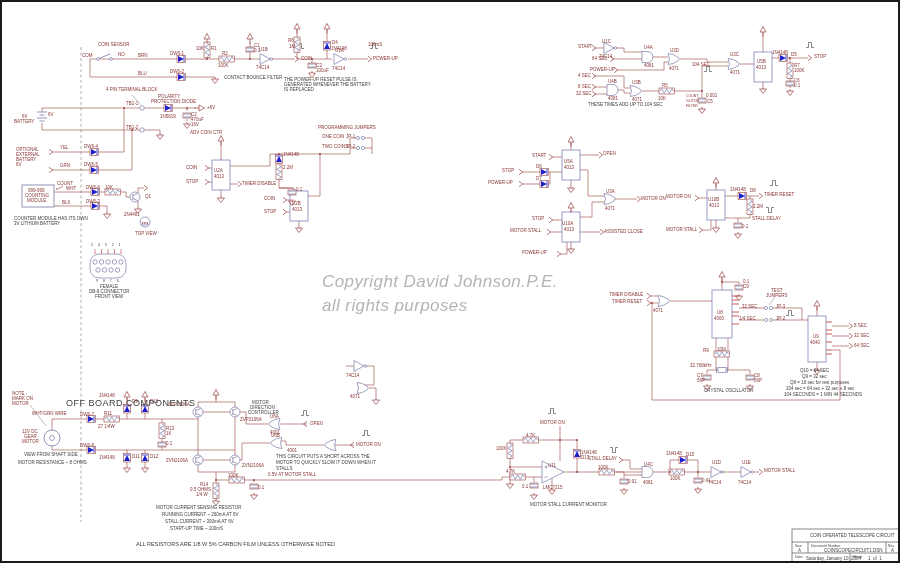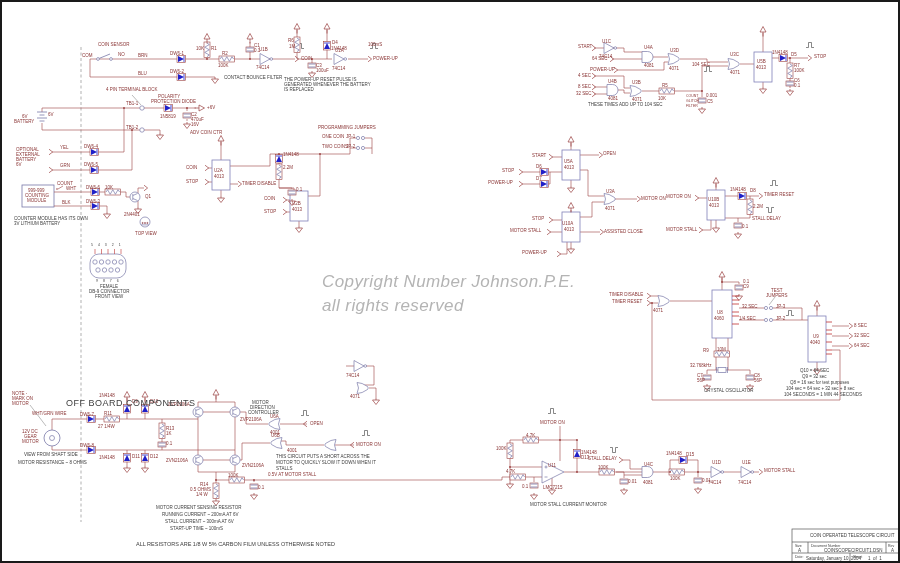--- a/index.html
+++ b/index.html
@@ -662,22 +662,22 @@
   <div class="L" style="left:700px;top:476px">0.01</div>
   <div class="L" style="left:710px;top:458px">U1D</div>
   <div class="L" style="left:706px;top:478px">74C14</div>
   <div class="L" style="left:740px;top:458px">U1E</div>
   <div class="L" style="left:736px;top:478px">74C14</div>
   <div class="L" style="left:762px;top:466px">MOTOR STALL</div>
   <div class="L k" style="left:528px;top:500px">MOTOR STALL CURRENT MONITOR</div>
 
   <div class="L k t11" style="left:134px;top:539px">ALL RESISTORS ARE 1/8 W 5% CARBON FILM UNLESS OTHERWISE NOTED</div>
   <div class="L k rot" style="left:64px;top:396px">OFF BOARD COMPONENTS</div>
-  <div class="L cp" style="left:320px;top:271px">Copyright Number Johnson.P.E.</div>
-  <div class="L cp" style="left:320px;top:295px">all rights reserved</div>
+  <div class="L cp" style="left:320px;top:271px">Copyright David Johnson.P.E.</div>
+  <div class="L cp" style="left:320px;top:295px">all rights purposes</div>
 
   <div class="L k" style="left:808px;top:531px">COIN OPERATED TELESCOPE CIRCUIT</div>
   <div class="L k t7" style="left:793px;top:542px">Size</div>
   <div class="L k" style="left:796px;top:546px">A</div>
   <div class="L k t7" style="left:809px;top:542px">Document Number</div>
   <div class="L k" style="left:822px;top:546px">COINSCOPECIRCUIT1.DSN</div>
   <div class="L k t7" style="left:886px;top:542px">Rev</div>
   <div class="L k" style="left:889px;top:546px">A</div>
   <div class="L k t7" style="left:793px;top:553px">Date:</div>
   <div class="L k" style="left:804px;top:554px">Saturday, January 10, 2004</div>

